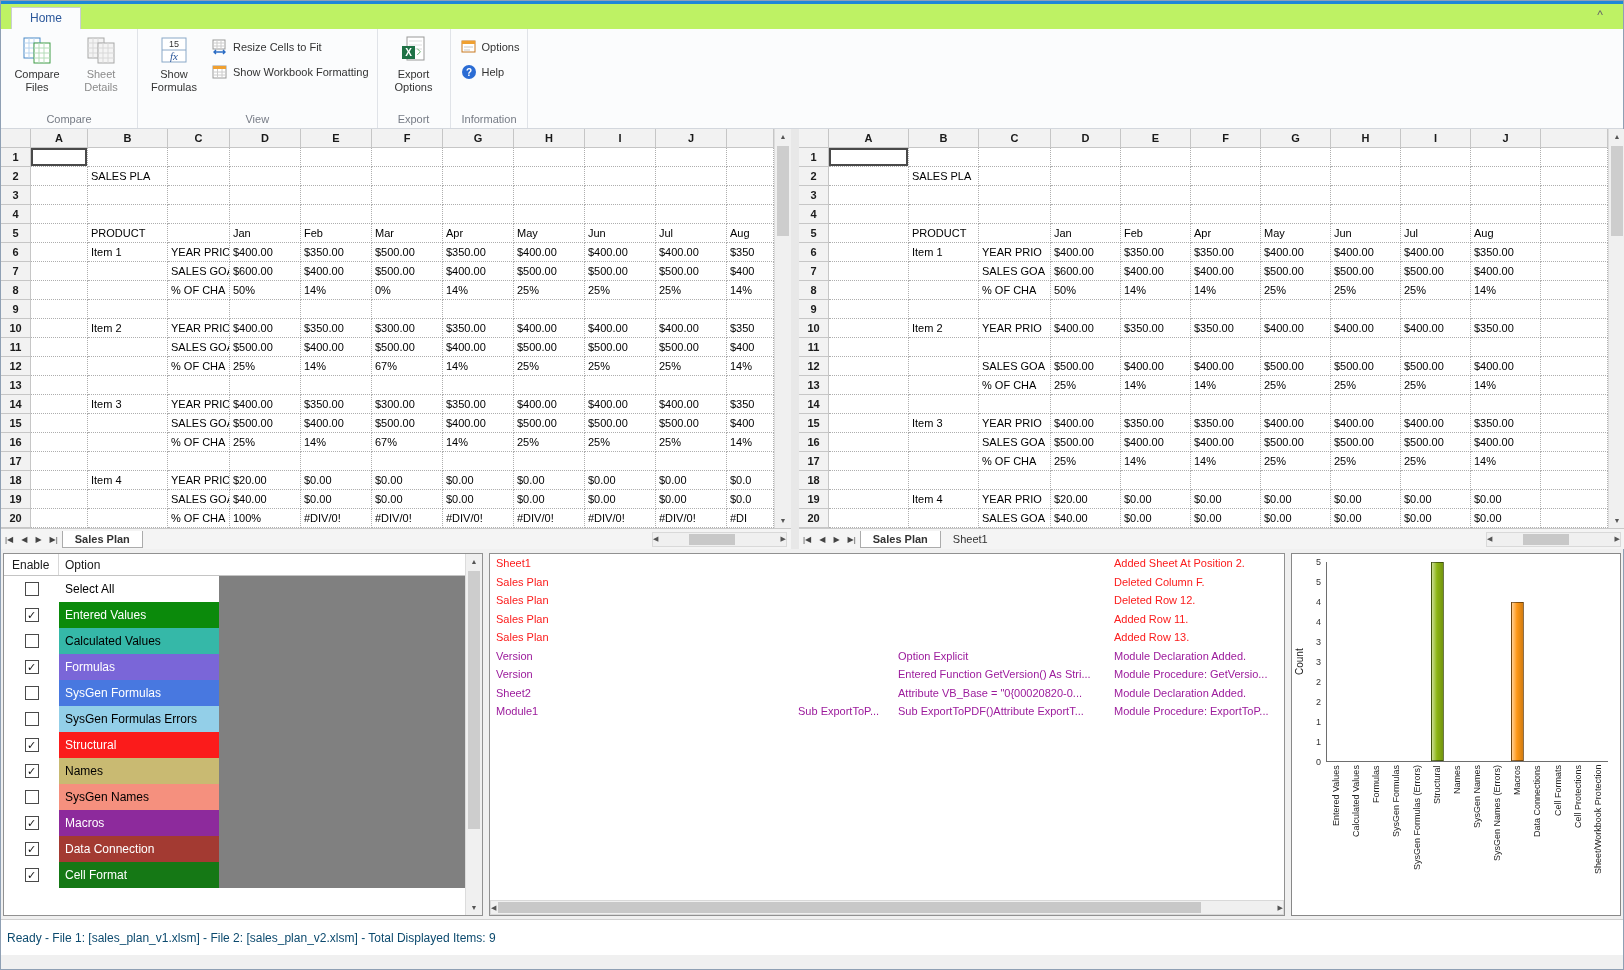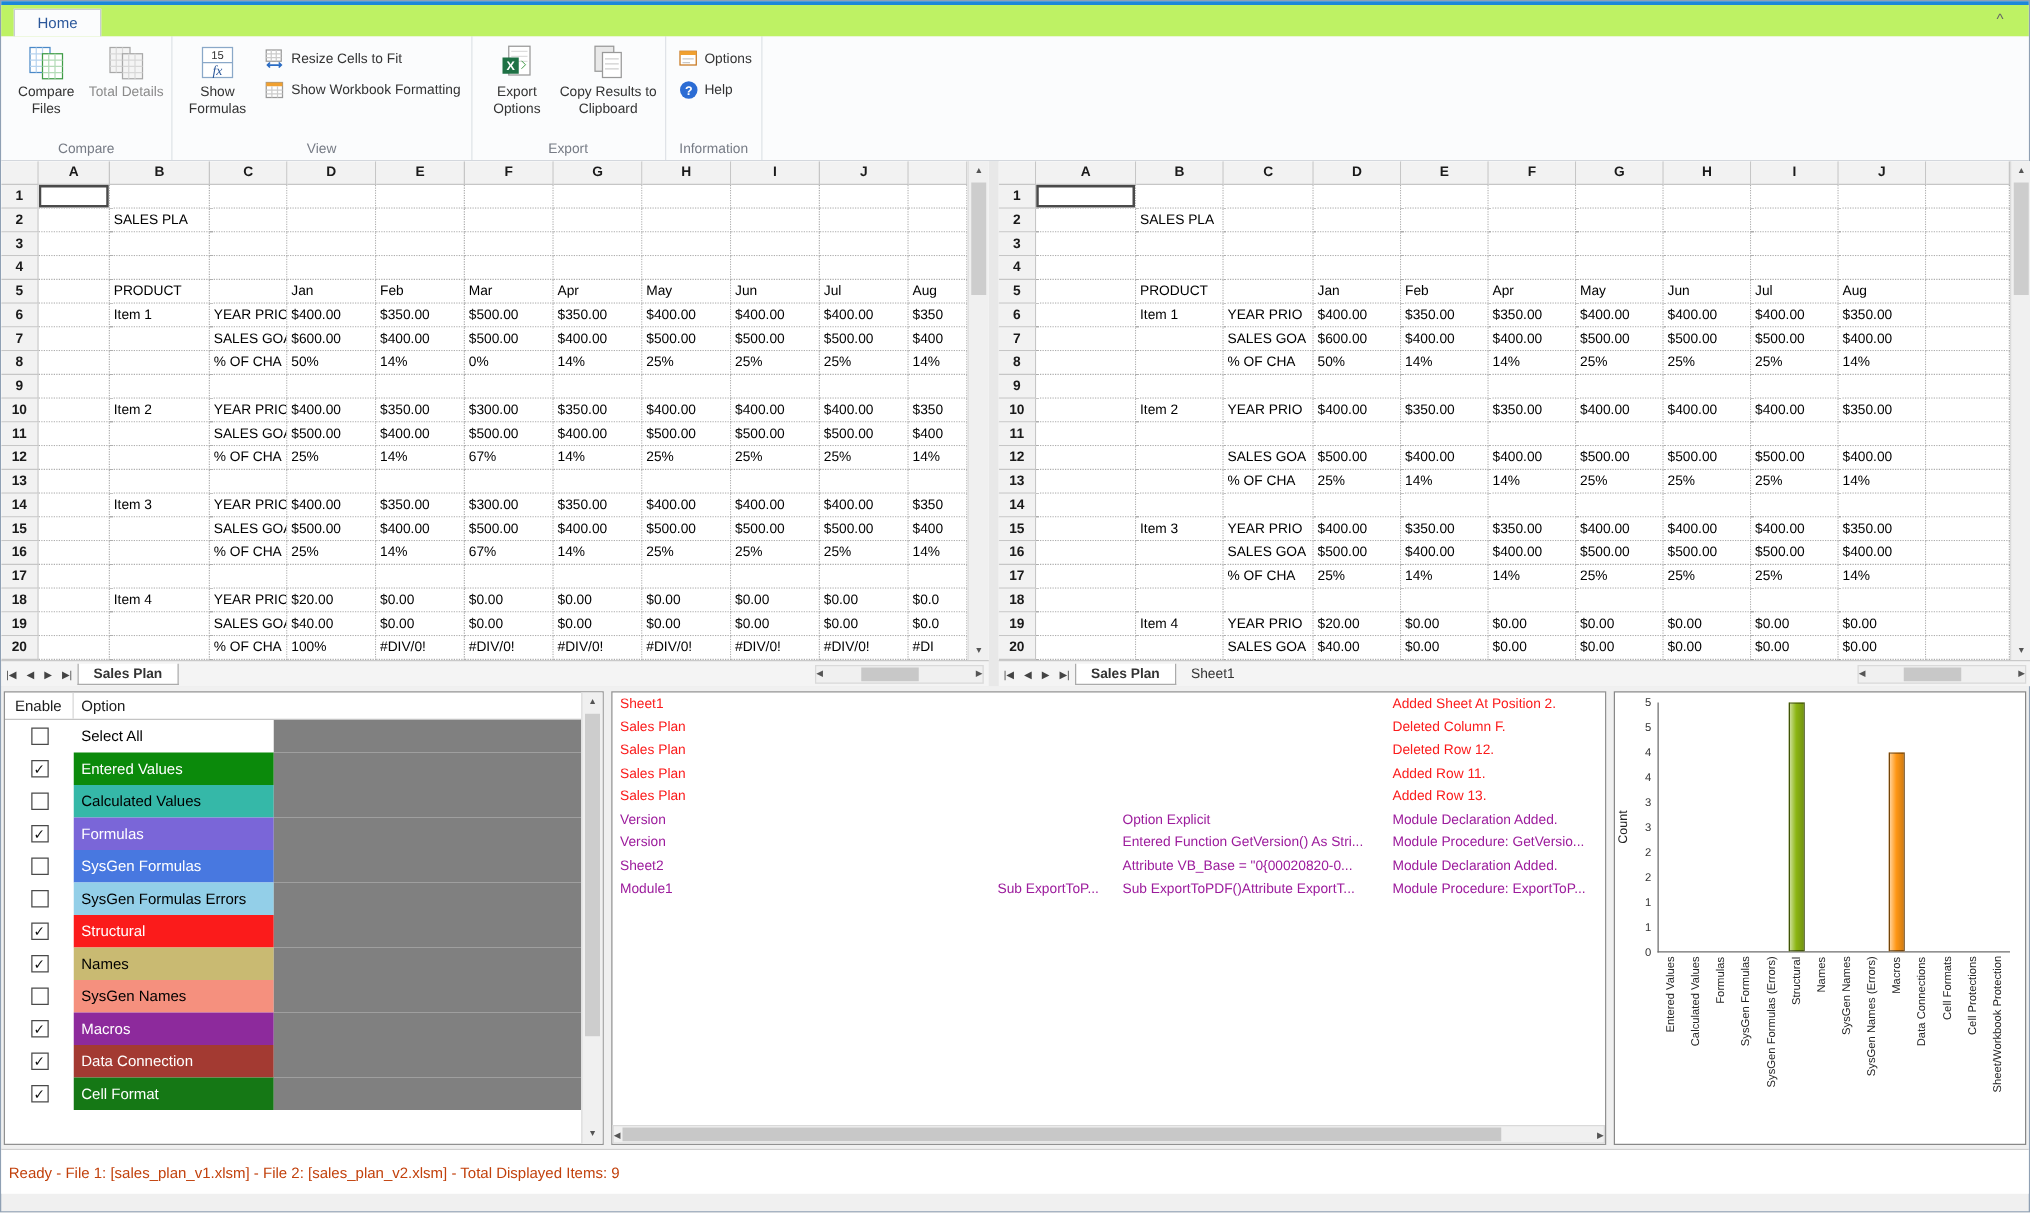--- a/index.html
+++ b/index.html
@@ -97,21 +97,21 @@
   .ytick { position:absolute; right:3px; transform:translateY(-50%); font-size:9px; color:#333; }
   .plot { position:absolute; left:34px; right:12px; top:8px; height:200px; border-left:1px solid #6e6e6e; border-bottom:1px solid #6e6e6e; }
   .bars { display:flex; align-items:flex-end; height:100%; width:100%; }
   .bslot { flex:1; display:flex; justify-content:center; align-items:flex-end; height:100%; }
   .bar { width:13px; border:1px solid rgba(0,0,0,.45); background-image:linear-gradient(90deg, rgba(255,255,255,.55), rgba(255,255,255,0) 45%, rgba(0,0,0,.18)); }
   .xlabels { position:absolute; left:34px; right:12px; top:211px; height:148px; display:flex; overflow:hidden; }
   .xslot { flex:1; display:flex; justify-content:center; overflow:hidden; }
   .xlab { writing-mode:vertical-rl; transform:rotate(180deg); text-align:right; font-size:9px; color:#222; white-space:nowrap; height:148px; }
 
   
-  .statusbar { height:36px; background:#fff; border-top:1px solid #d0d0d0; display:flex; align-items:center; padding-left:6px; font-size:12px; color:#c2410c; flex:none; }
+  .statusbar { height:36px; background:#fff; border-top:1px solid #d0d0d0; display:flex; align-items:center; padding-left:6px; font-size:12px; color:#0c4a6e; flex:none; }
 
   svg { flex:none; }
 </style>
 </head>
 <body>
 
 <div class="window">
   <div class="accent"></div>
 
 
@@ -132,21 +132,21 @@
           </svg>
           <span>Compare Files</span>
         </div>
         <div class="bigbtn">
           <svg width="30" height="30">
             <rect x="2" y="3" width="16" height="20" fill="#f4f4f4" stroke="#a8a8a8"></rect>
             <path d="M2 8h16 M2 13h16 M2 18h16 M7 3v20 M12 3v20" stroke="#d8d8d8" fill="none"></path>
             <rect x="12" y="8" width="16" height="20" fill="#f4f4f4" stroke="#a8a8a8"></rect>
             <path d="M12 13h16 M12 18h16 M12 23h16 M17 8v20 M22 8v20" stroke="#d8d8d8" fill="none"></path>
           </svg>
-          <span class="dis">Total Details</span>
+          <span class="dis">Sheet Details</span>
         </div>
       </div>
       <div class="rgroup-label">Compare</div>
     </div>
 
     <div class="rgroup">
       <div class="rgroup-body">
         <div class="bigbtn">
           <svg width="30" height="30">
             <rect x="3" y="3" width="24" height="24" fill="#fff" stroke="#8aa8c8"></rect>
@@ -182,28 +182,20 @@
       <div class="rgroup-body">
         <div class="bigbtn">
           <svg width="30" height="30">
             <rect x="8" y="2" width="17" height="23" fill="#fff" stroke="#999"></rect>
             <path d="M10 6h13 M10 10h13 M10 14h13" stroke="#ddd" fill="none"></path>
             <rect x="3" y="11" width="13" height="13" fill="#1e7145"></rect>
             <text x="9.5" y="21" font-size="10" font-weight="bold" text-anchor="middle" fill="#fff" font-family="Liberation Sans">X</text>
             <path d="M24 22l4 4-4 4" stroke="#3f9c46" fill="none" transform="translate(-1,-4) scale(0.8)"></path>
           </svg>
           <span>Export Options</span>
-        </div>
-        <div class="bigbtn wide">
-          <svg width="30" height="30">
-            <rect x="4" y="2" width="15" height="20" fill="#e9e9e9" stroke="#999"></rect>
-            <rect x="10" y="7" width="15" height="20" fill="#fff" stroke="#999"></rect>
-            <path d="M12 12h11 M12 16h11 M12 20h11" stroke="#cfcfcf" fill="none"></path>
-          </svg>
-          <span>Copy Results to Clipboard</span>
         </div>
       </div>
       <div class="rgroup-label">Export</div>
     </div>
 
     <div class="rgroup">
       <div class="rgroup-body">
         <div class="smallcol">
           <div class="smallbtn">
             <svg width="16" height="16">

